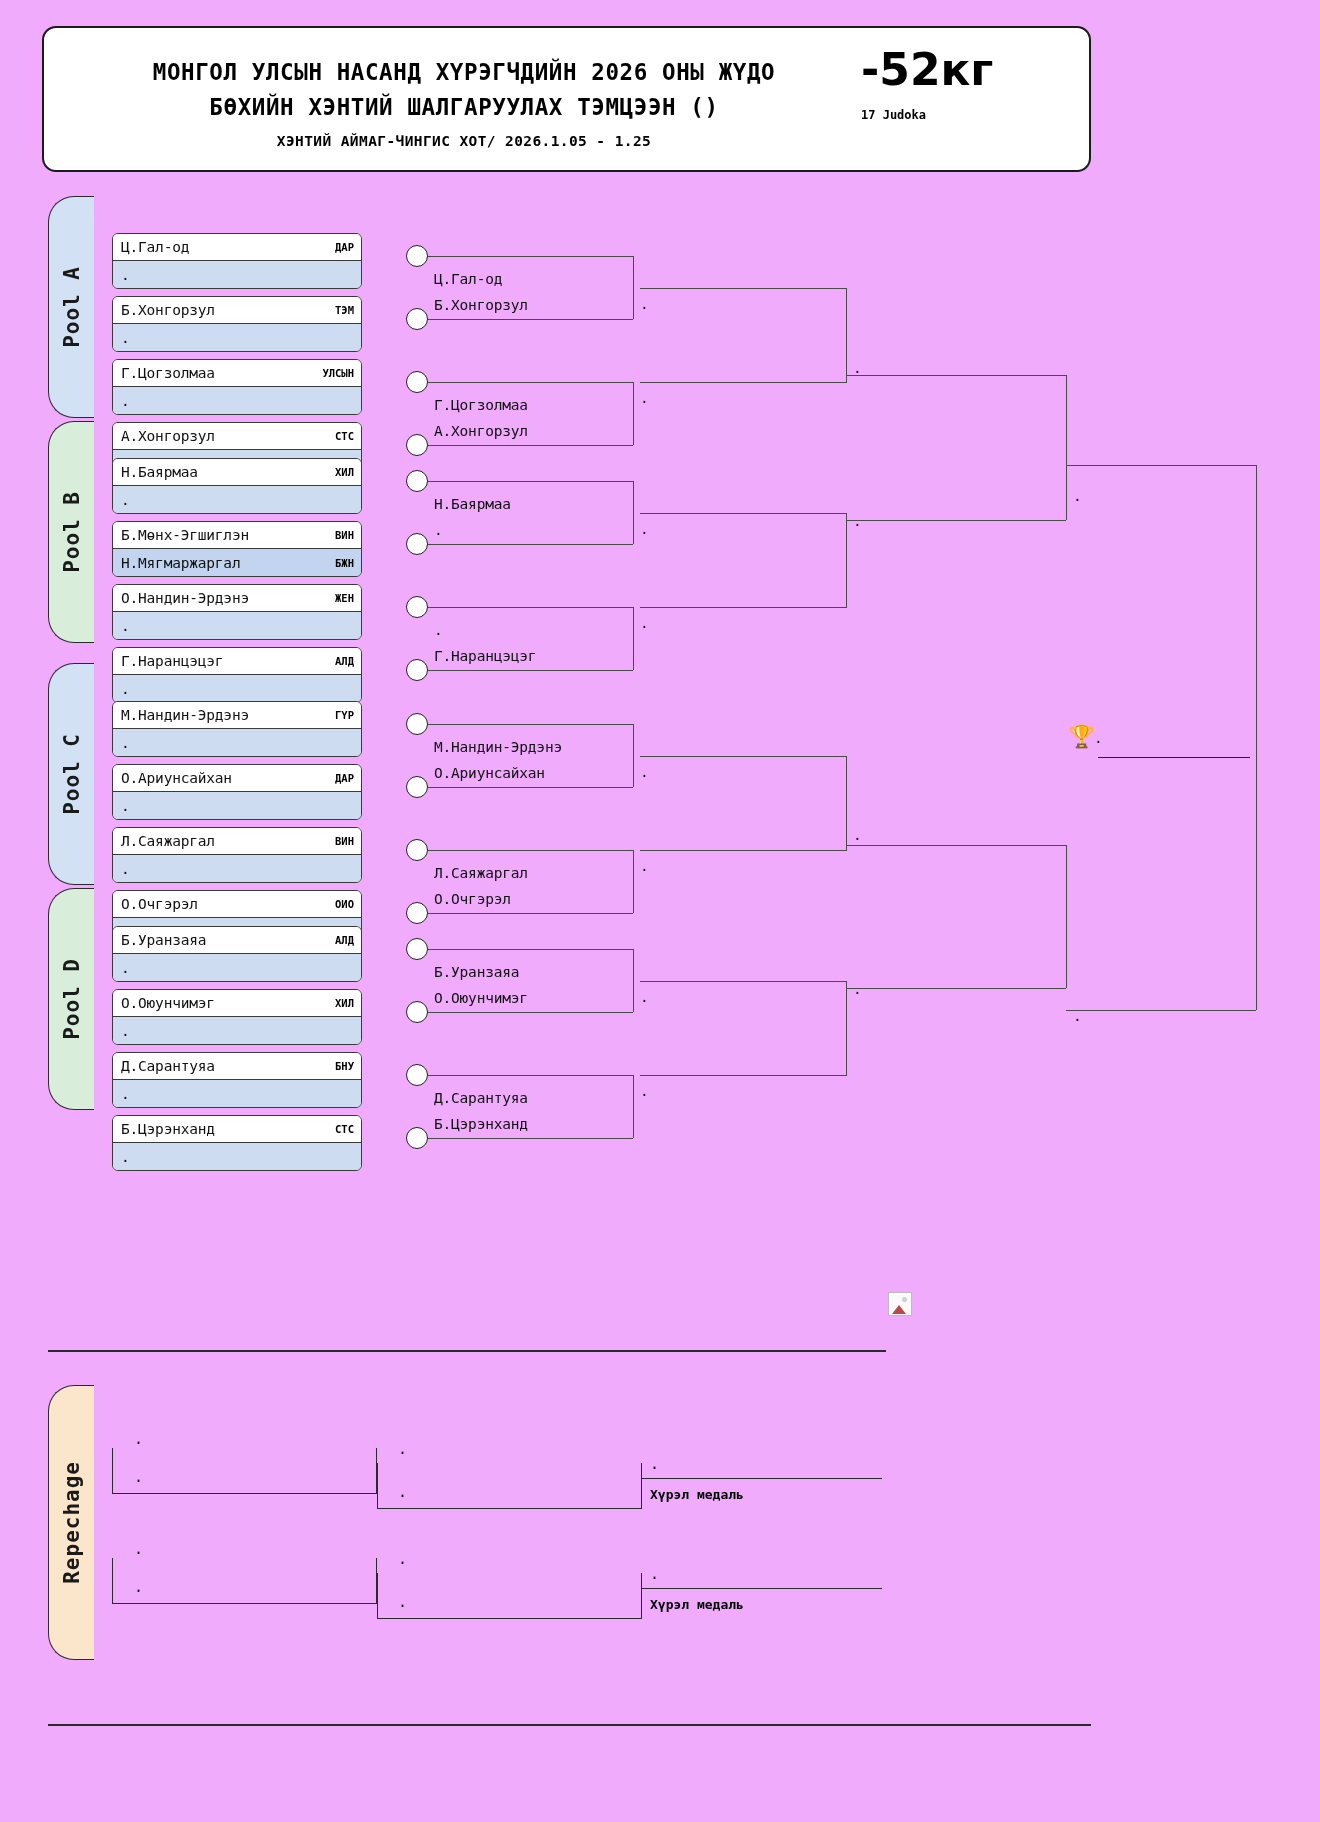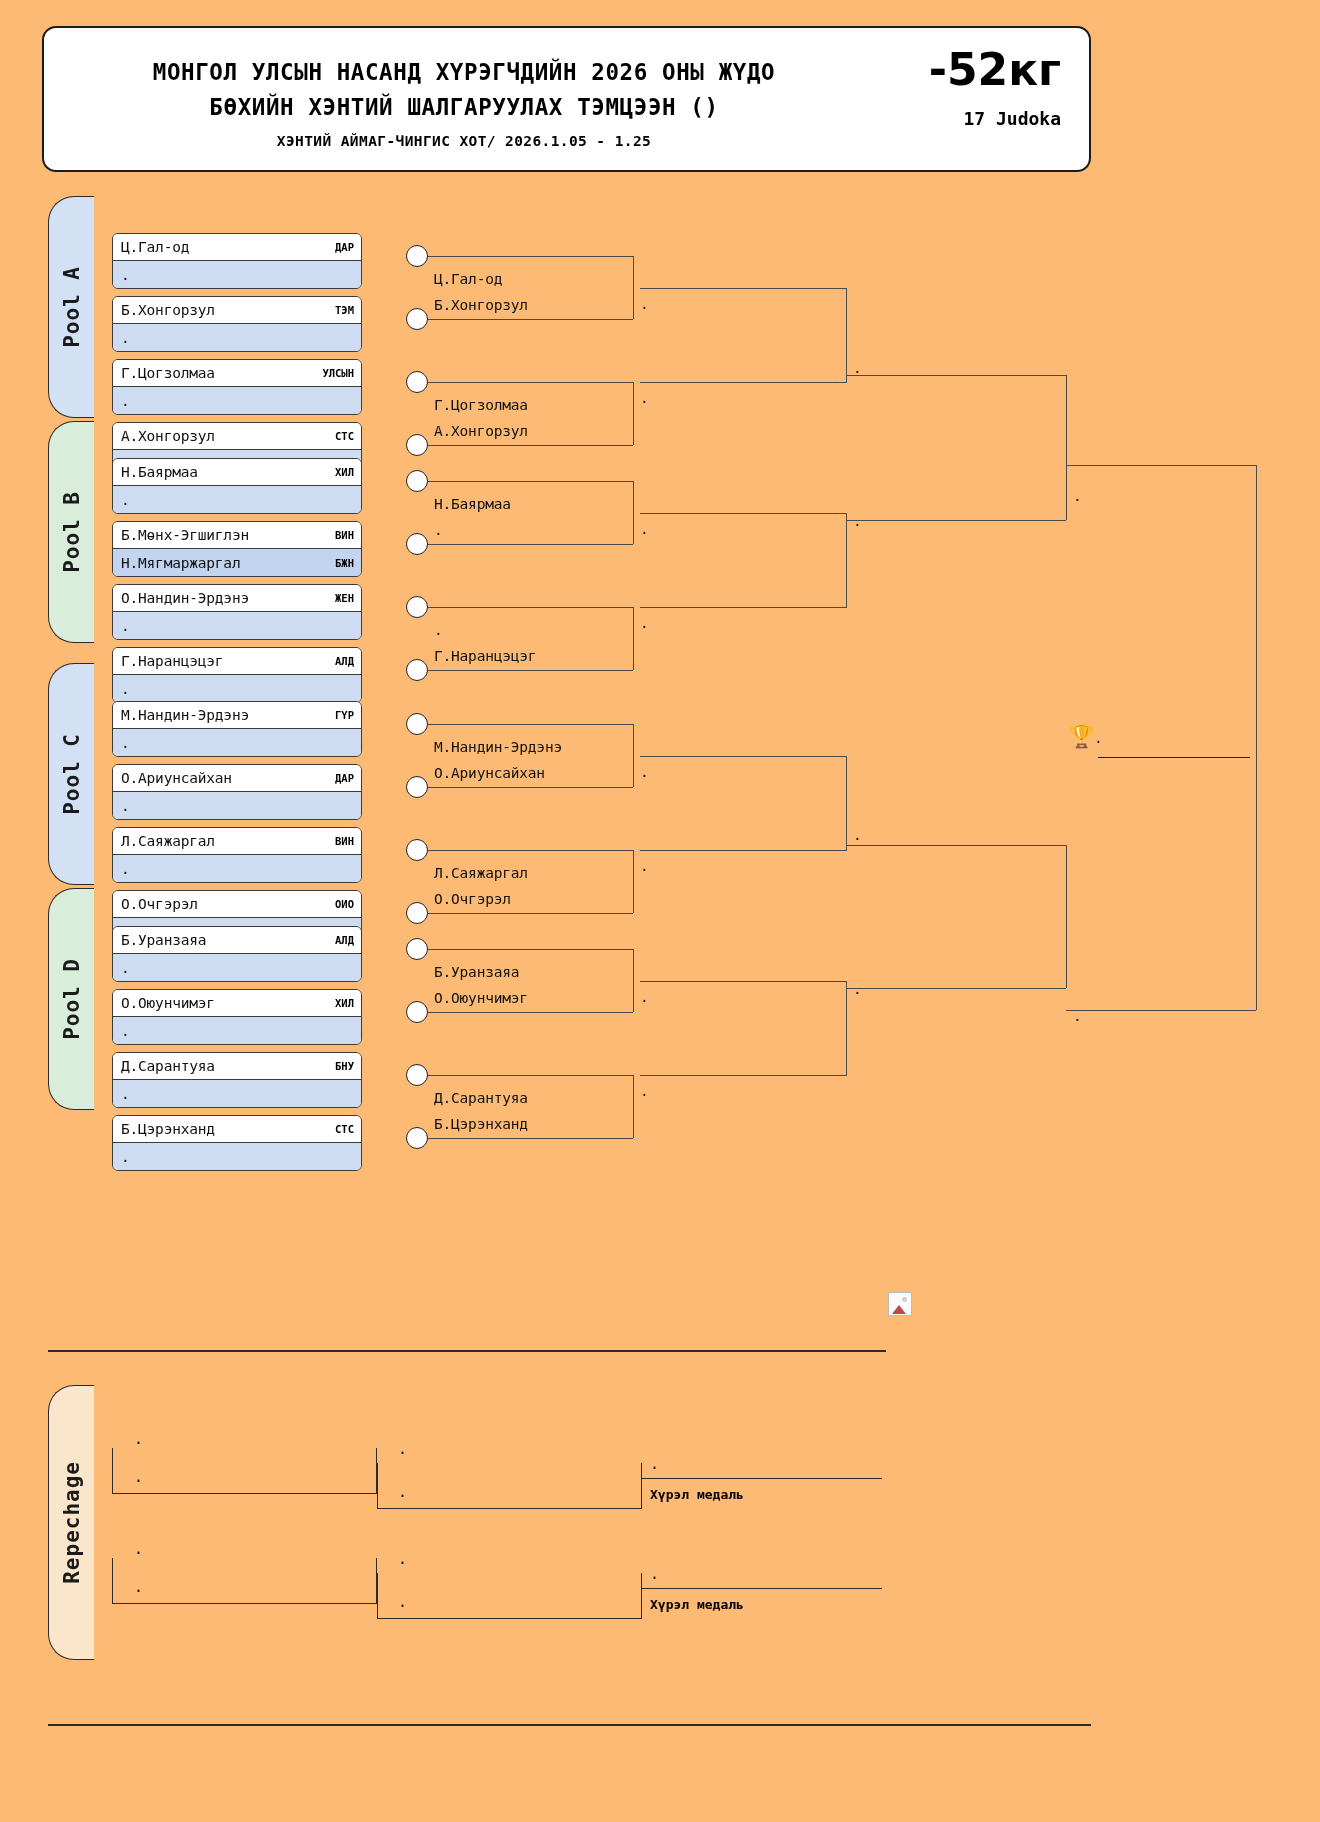--- a/index.html
+++ b/index.html
@@ -4,21 +4,21 @@
 <style>
   * { box-sizing: border-box; }
   html, body {
     margin: 0; padding: 0;
     background: #000;
     font-family: "DejaVu Sans Mono", "Liberation Mono", monospace;
   }
   .page {
     position: relative;
     width: 1320px; height: 1822px;
-    background: #fdba74;
+    background: #f0abfc;
     overflow: hidden;
   }
 
   
   .header-box {
     position: absolute;
     left: 42px; top: 26px;
     width: 1049px; height: 146px;
     border: 2px solid #1b1b1b;
     border-radius: 14px;
@@ -46,34 +46,34 @@
     font-size: 14.5px;
     letter-spacing: 0.4px;
     color: #000;
     margin-top: 9px;
     white-space: nowrap;
   }
   .weight-wrap {
     position: absolute;
     right: 28px; top: 18px;
     width: 200px;
-    text-align: right;
+    text-align: left;
   }
   .weight {
     font-family: "DejaVu Sans", "Liberation Sans", sans-serif;
     font-weight: 700;
     font-size: 44px;
     letter-spacing: 0px;
     color: #000;
     line-height: 1.1;
   }
   .judoka-count {
     font-family: "DejaVu Sans Mono", "Liberation Mono", monospace;
     font-weight: 700;
-    font-size: 18px;
+    font-size: 12px;
     color: #000;
     margin-top: 14px;
   }
 
   
   .pool-tab {
     position: absolute;
     width: 46px;
     border: 1.6px solid #2a2a2a;
     border-radius: 26px 0 0 26px;

